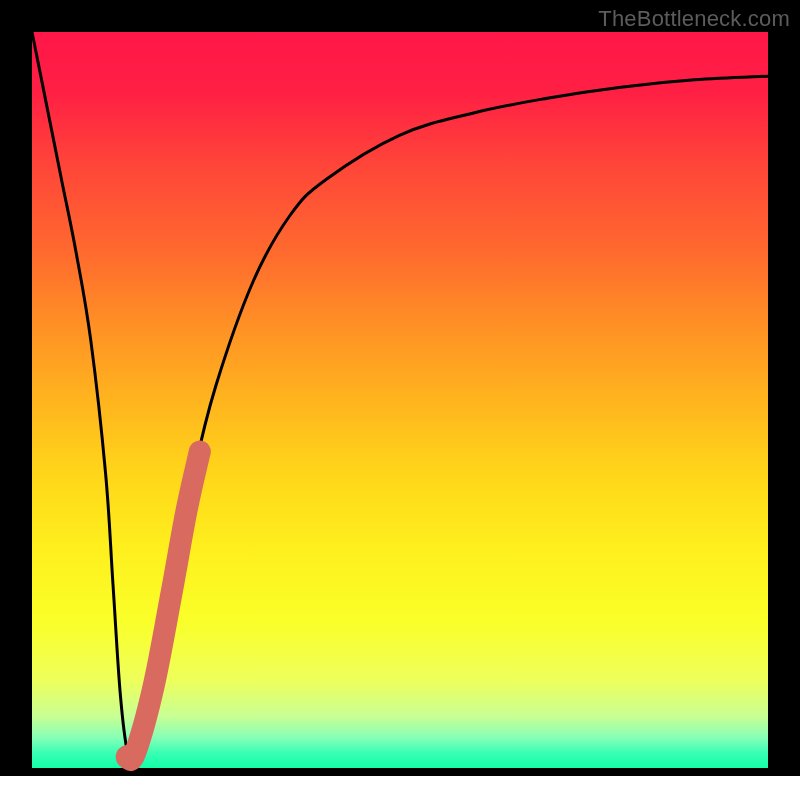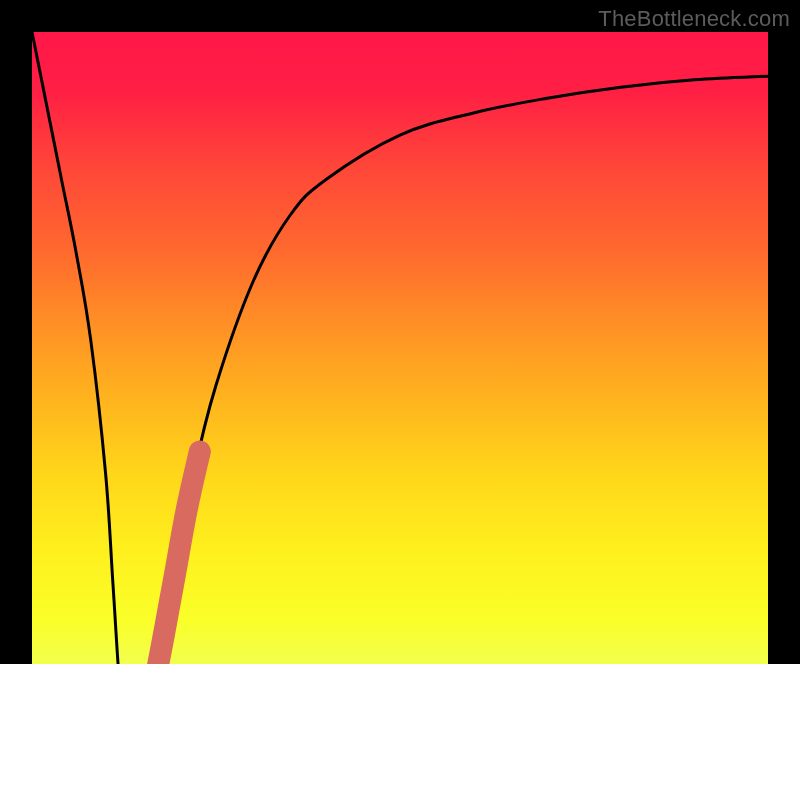--- a/index.html
+++ b/index.html
@@ -4,21 +4,21 @@
 <style>
   body {
     margin: 0;
     padding: 0;
     background: #ffffff;
     font-family: Arial, Helvetica, sans-serif;
   }
   .chart-container {
     position: relative;
     width: 800px;
-    height: 664px;
+    height: 776px;
     background: #000000;
   }
   .plot-area {
     position: absolute;
     left: 32px;
     top: 32px;
     width: 736px;
     height: 736px;
     background: linear-gradient(to bottom,
       #ff1748 0%,

